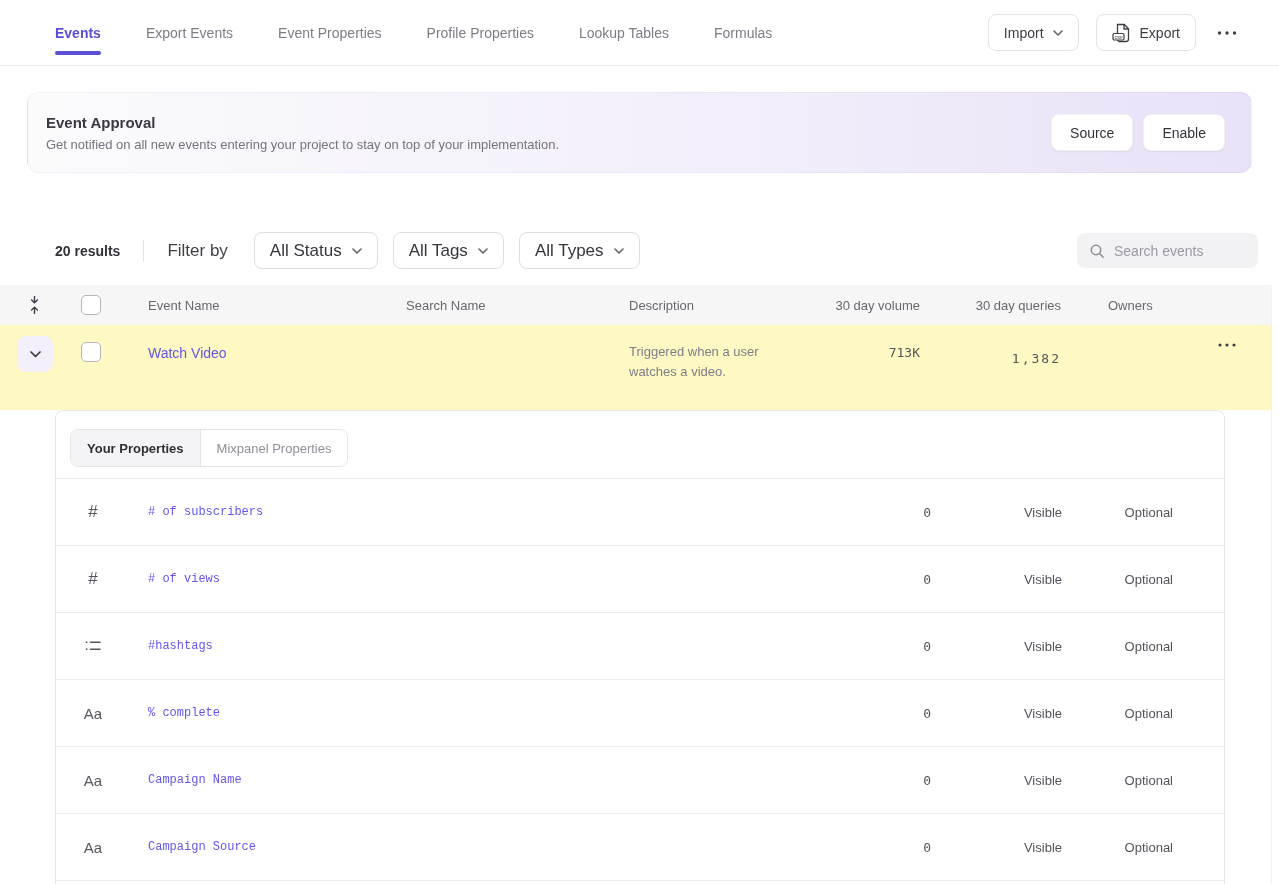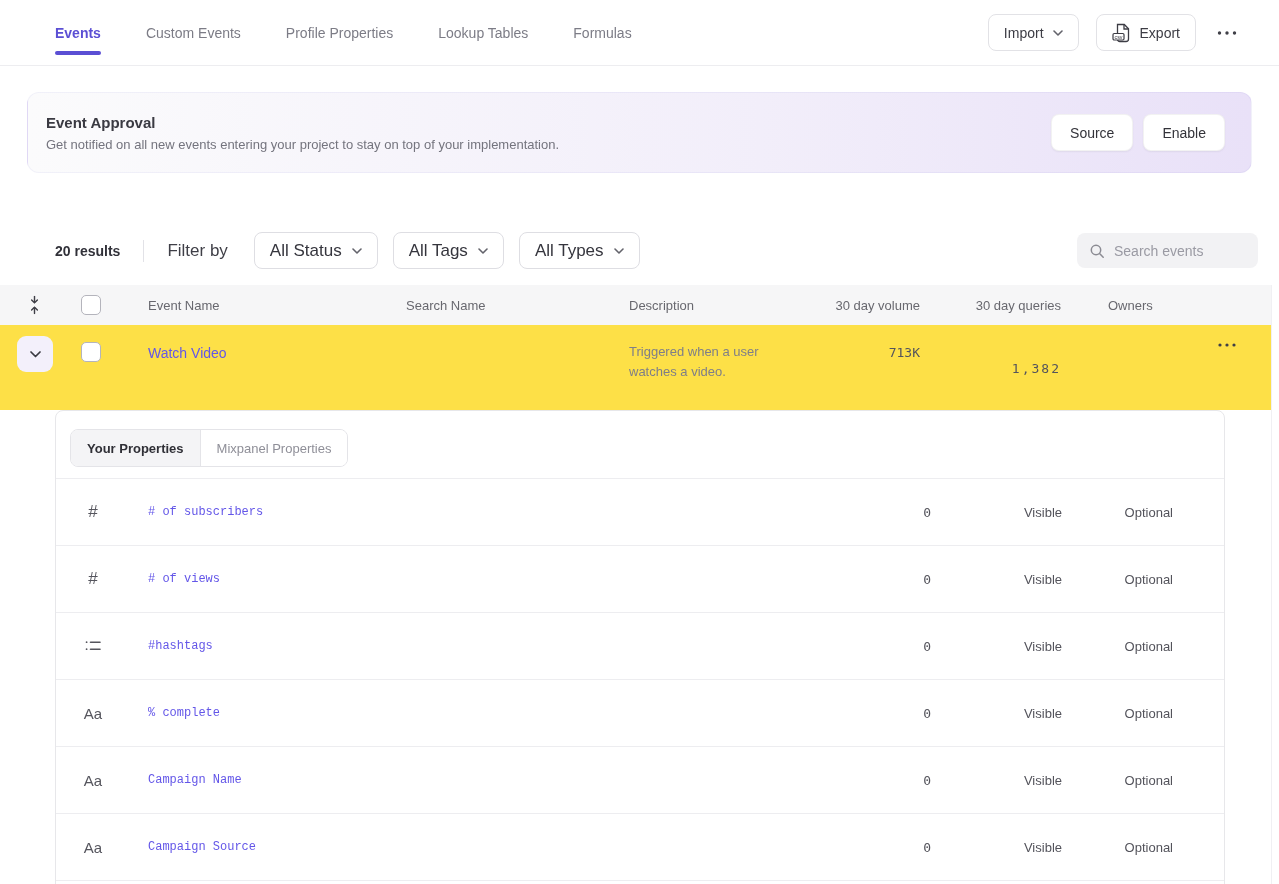--- a/index.html
+++ b/index.html
@@ -87,32 +87,32 @@
     border-radius: 5px; cursor: pointer;
   }
   .col-cb { left: 81px; }
   .col-event { left: 148px; }
   .col-display { left: 406px; }
   .col-desc { left: 629px; }
   .col-volume { right: 351px; text-align: right; }
   .col-queries { right: 210px; text-align: right; }
   .col-owners { left: 1108px; }
 
-  .event-row { position: absolute; left: 0; top: 325px; width: 1271px; height: 85px; background: #fde047; }
+  .event-row { position: absolute; left: 0; top: 325px; width: 1271px; height: 85px; background: #fef9c3; }
   .expand-btn {
     left: 17px; top: 11px; width: 36px; height: 36px; border-radius: 9px;
     background: #f3f0fb; display: flex; align-items: center; justify-content: center;
     color: #3a3a42; cursor: pointer;
   }
   .row-cb { left: 81px; top: 17px; }
   .event-link { left: 148px; top: 20px; font-size: 14px; color: #6356e8; cursor: pointer; }
   .event-desc { left: 629px; top: 17px; width: 175px; font-size: 13px; line-height: 20px; color: #7e7e88; }
   .num { font-family: "DejaVu Sans Mono", monospace; font-size: 13px; color: #54545c; }
   .row-volume { right: 351px; top: 20px; text-align: center; }
-  .row-queries { right: 210px; top: 36px; text-align: right; letter-spacing: 2px; }
+  .row-queries { right: 210px; top: 26px; text-align: right; letter-spacing: 2px; }
   .row-more { right: 31px; top: 14px; }
   .scroll-divider { position: absolute; left: 1271px; top: 285px; bottom: 0; width: 1px; background: #f0f0f3; }
 
   
   .props-card {
     position: absolute; left: 55px; top: 410px; width: 1170px; height: 520px;
     border: 1px solid #e7e7ea; border-radius: 8px; background: #fff;
   }
   .panel-tabs-row { position: relative; height: 68px; border-bottom: 1px solid #ededf0; }
   .tab-group {
@@ -137,21 +137,22 @@
   .prop-requirement { right: 51px; font-size: 13px; color: #53535b; text-align: right; }
 </style>
 </head>
 <body>
 
 <div class="page">
 
   <div class="nav">
     <div class="nav-tabs">
       <div class="nav-tab active">Events</div>
-      <div class="nav-tab">Custom Events</div>
+      <div class="nav-tab">Export Events</div>
+      <div class="nav-tab">Event Properties</div>
       <div class="nav-tab">Profile Properties</div>
       <div class="nav-tab">Lookup Tables</div>
       <div class="nav-tab">Formulas</div>
     </div>
     <div class="nav-right">
       <div class="btn">
         <span>Import</span>
         <span class="chev">
           <svg width="10" height="6" viewBox="0 0 10 6">
               <path d="M1 1l4 4 4-4" fill="none" stroke="currentColor" stroke-width="1.6" stroke-linecap="round" stroke-linejoin="round"></path>

